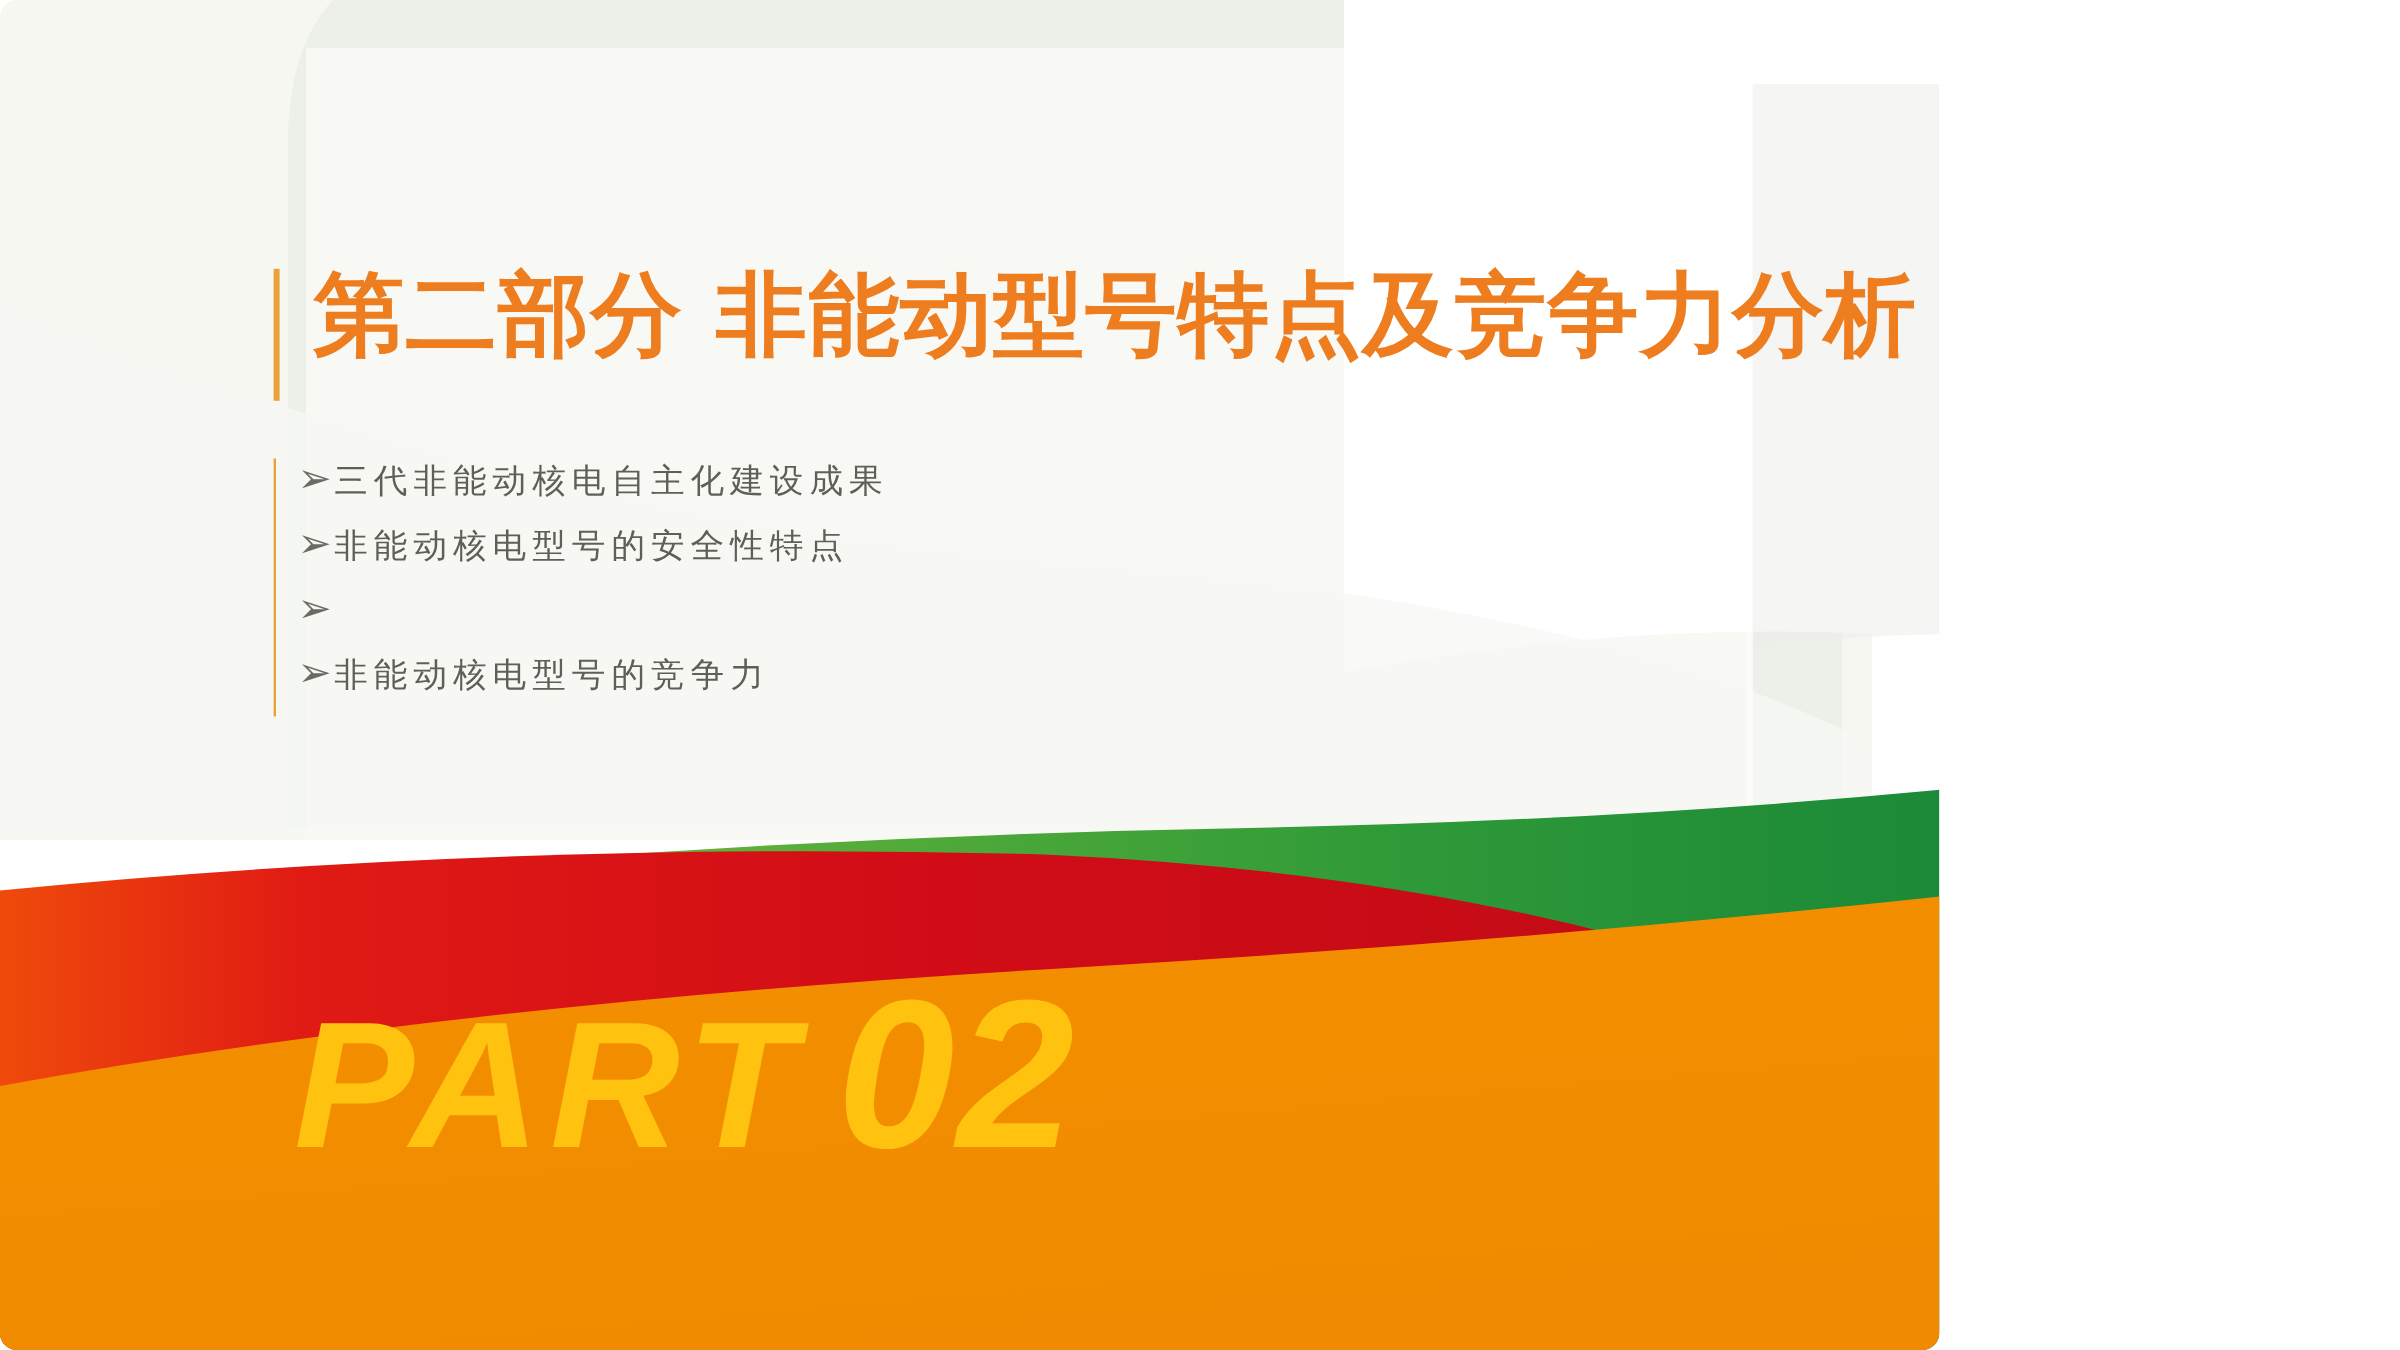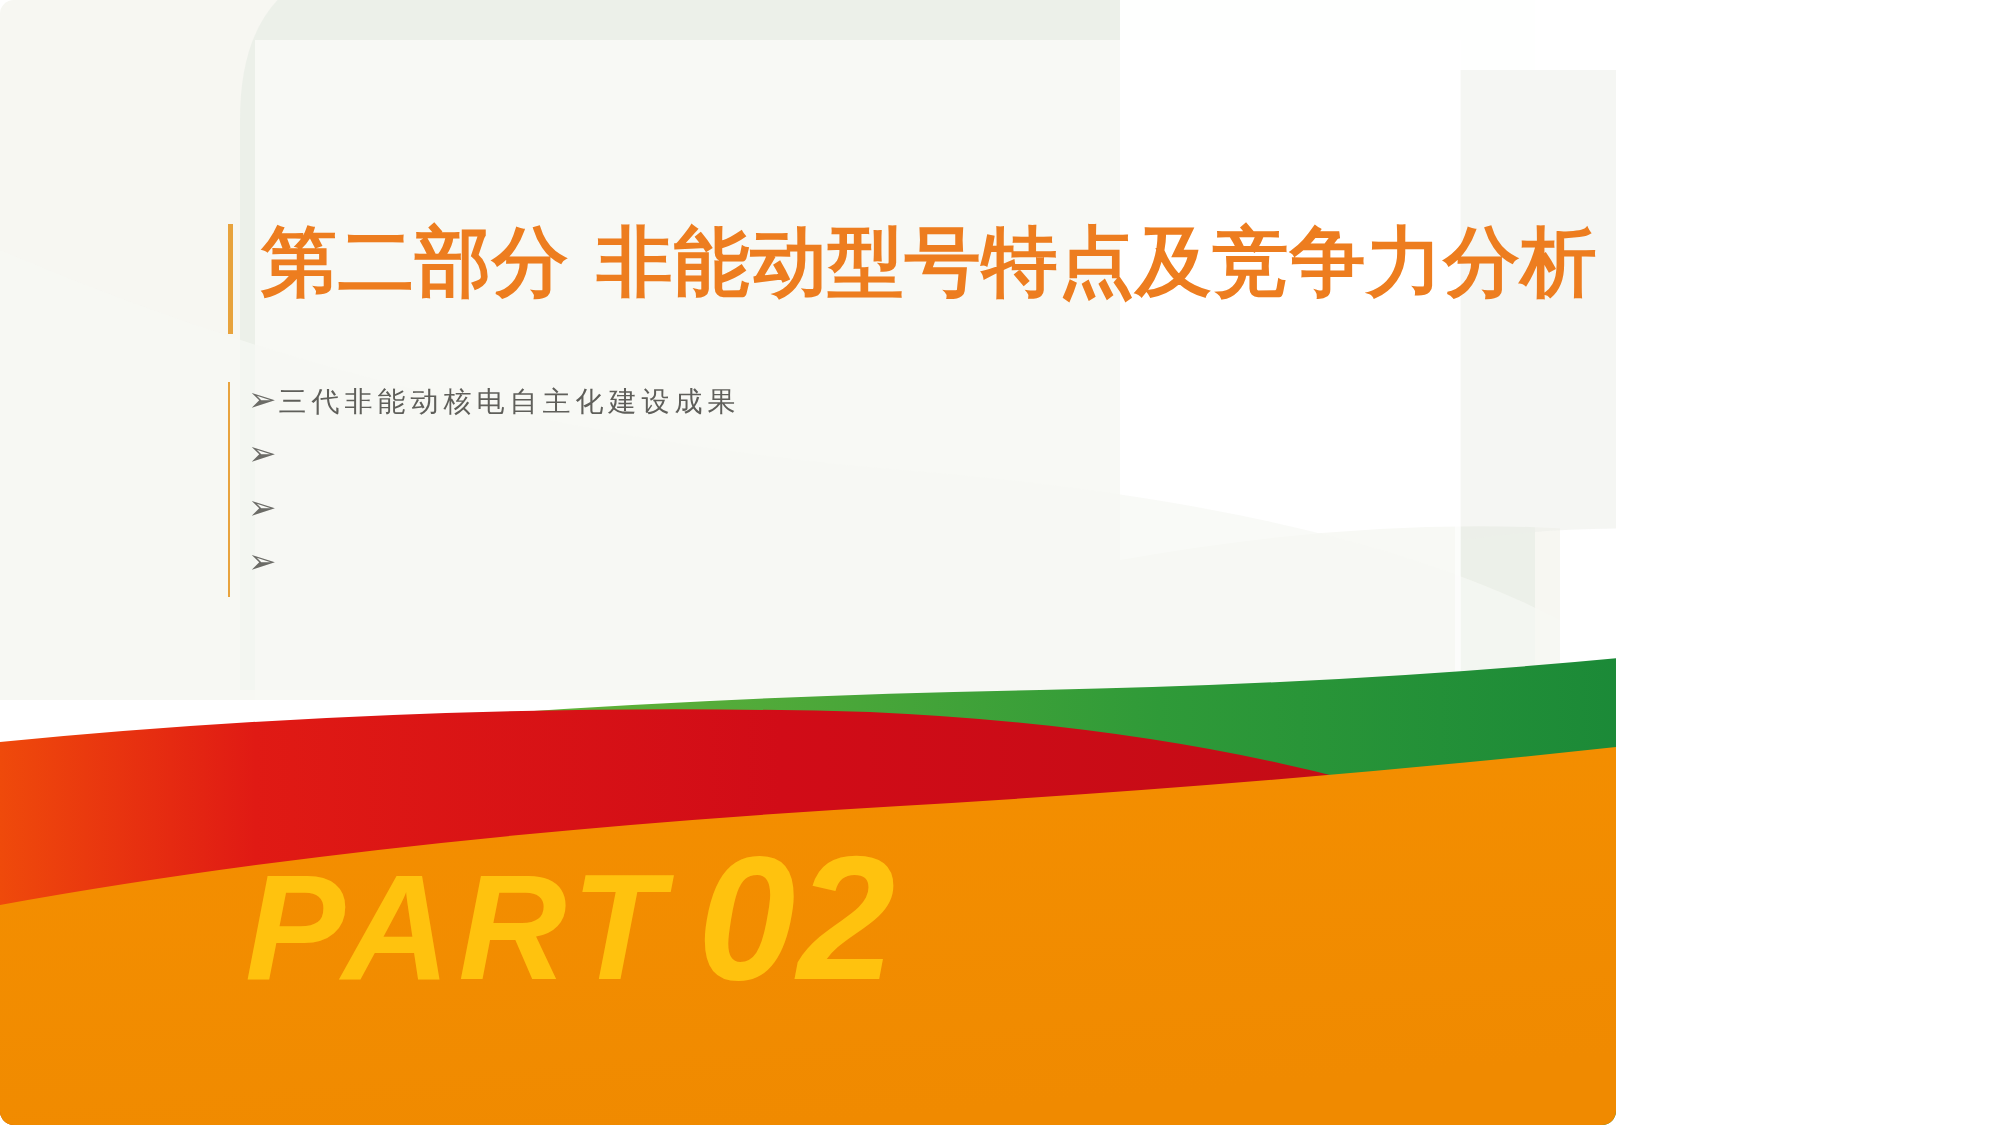--- a/index.html
+++ b/index.html
@@ -80,21 +80,21 @@
     font-size: 28px;
     color: #5f5f5a;
     letter-spacing: 5px;
     font-family: "DejaVu Sans", "Liberation Sans", sans-serif;
   }
 
   
   .part-label {
     position: absolute;
     left: 245px;
-    top: 830px;
+    top: 808px;
     font-size: 150px;
     font-weight: bold;
     font-style: italic;
     color: #FFC20E;
     letter-spacing: 8px;
     line-height: 1;
     white-space: nowrap;
     font-family: "Liberation Sans", "DejaVu Sans", sans-serif;
   }
   .part-word { margin-right: 26px; }
@@ -164,28 +164,30 @@
 
   <div class="bullet-list">
 
     <div class="bullet-row">
       <span class="bullet-mark">➢</span>
       <span class="bullet-label">三代非能动核电自主化建设成果</span>
     </div>
 
     <div class="bullet-row">
       <span class="bullet-mark">➢</span>
+      <span class="bullet-label">非能动核电型号的安全性特点</span>
     </div>
 
     <div class="bullet-row">
       <span class="bullet-mark">➢</span>
     </div>
 
     <div class="bullet-row">
       <span class="bullet-mark">➢</span>
+      <span class="bullet-label">非能动核电型号的竞争力</span>
     </div>
 
   </div>
 
   <div class="part-label">
     <span class="part-word">PART</span><span class="part-number">02</span>
   </div>
 
 </div>
 

